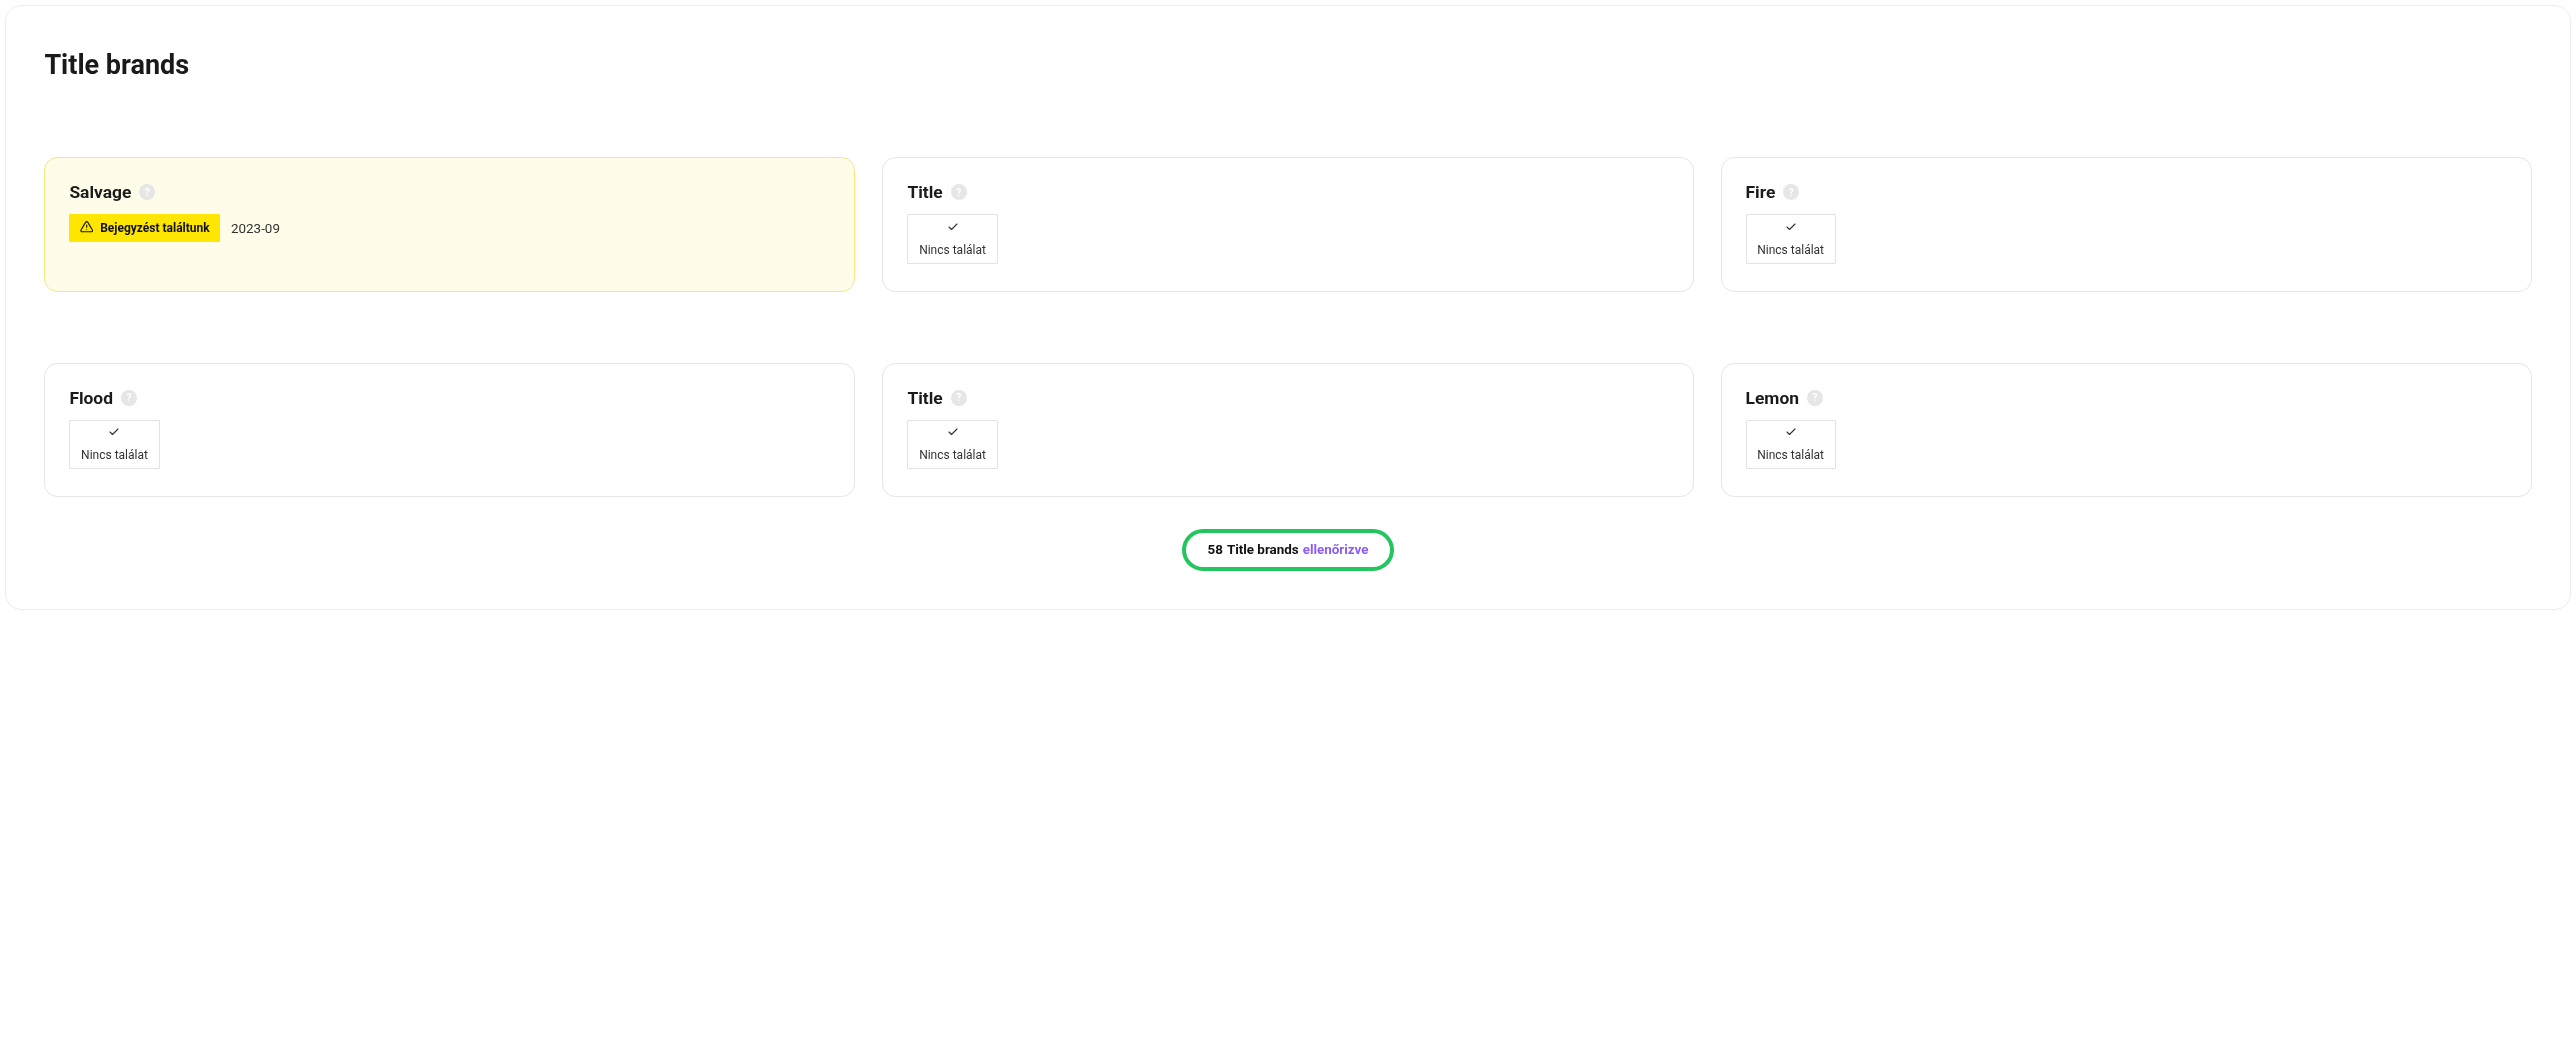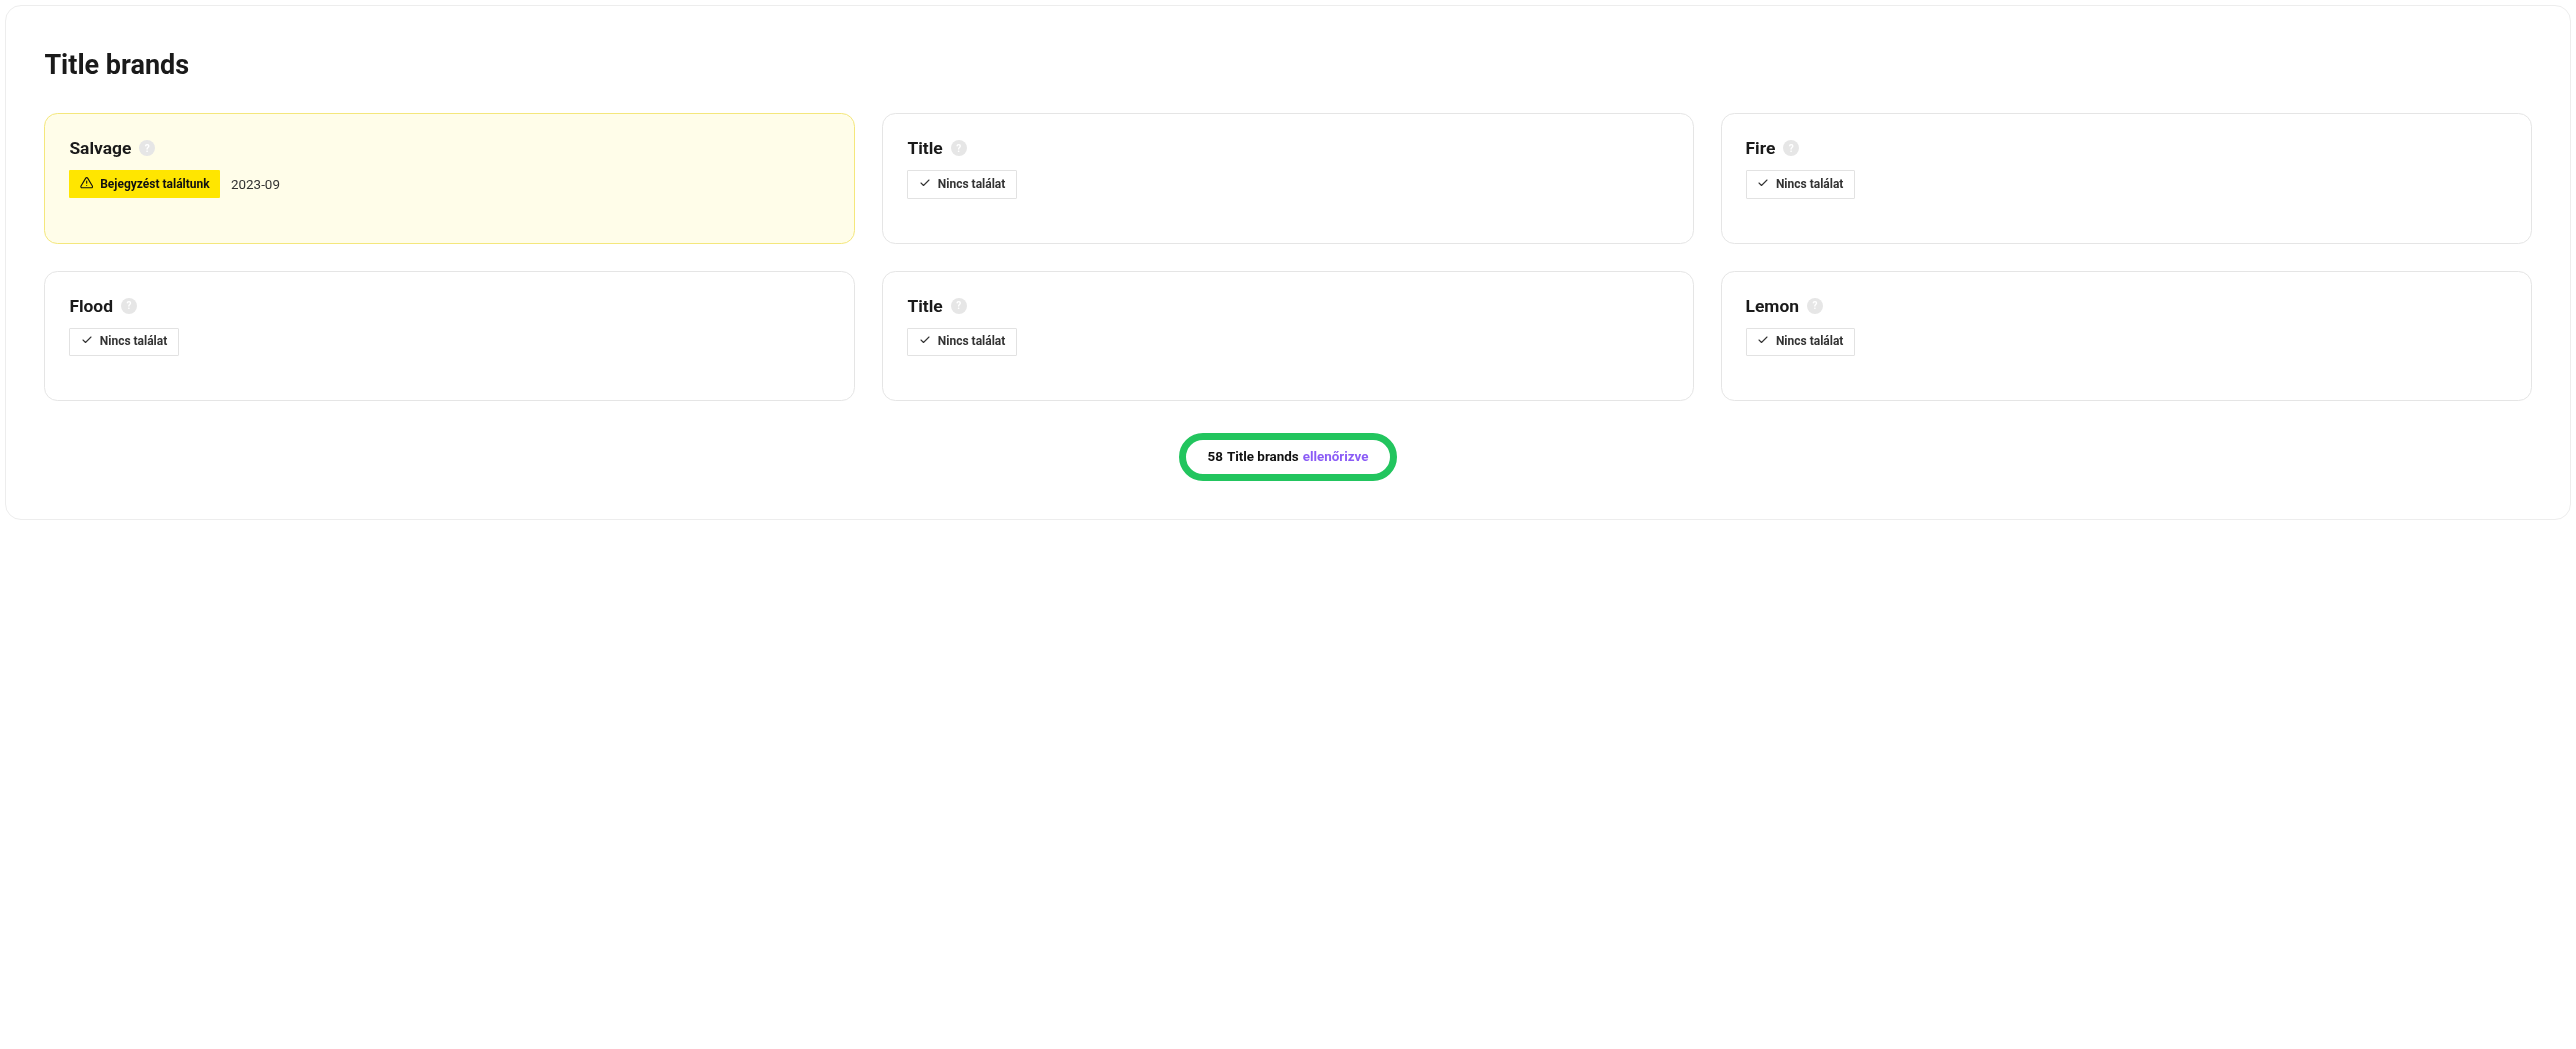--- a/index.html
+++ b/index.html
@@ -26,22 +26,23 @@
     }
     .cards-grid {
       display: grid;
       grid-template-columns: repeat(3, 1fr);
       gap: 27px;
       margin-bottom: 32px;
     }
     .card {
       border: 0.7px solid #e5e5e5;
       border-radius: 13.4px;
-      padding: 24px 24px 44px 24px;
-      background: #ffffff;
+      padding: 24px 24px 27px 24px;
+      background: #ffffff;
+      margin-top: 44px;
     }
     .card.highlighted {
       background: #fffde9;
       border-color: #f4e77c;
     }
     .card-header {
       display: flex;
       align-items: center;
       gap: 8px;
       margin-bottom: 12px;
@@ -81,35 +82,36 @@
     }
     .badge-warning {
       background: #ffe600;
       color: #111111;
       font-weight: 700;
     }
     .badge-neutral {
       background: #ffffff;
       border: 0.7px solid #e2e2e2;
       color: #333333;
-      font-weight: 700;
+      font-weight: 400;
+      flex-direction: column;
     }
     .badge svg {
       flex-shrink: 0;
     }
     .badge-date {
       font-size: 13.4px;
       color: #333333;
     }
     .summary-row {
       display: flex;
       justify-content: center;
     }
     .summary-pill {
-      border: 7px solid #22c55e;
+      border: 4px solid #22c55e;
       border-radius: 670px;
       padding: 9.4px 21.5px;
       font-size: 13.4px;
       color: #111111;
       display: inline-flex;
       align-items: baseline;
       gap: 4px;
       cursor: pointer;
       background: #ffffff;
     }

